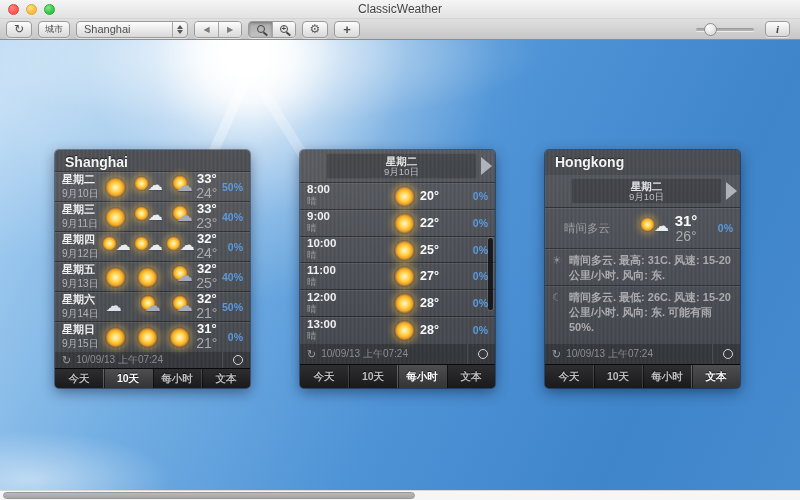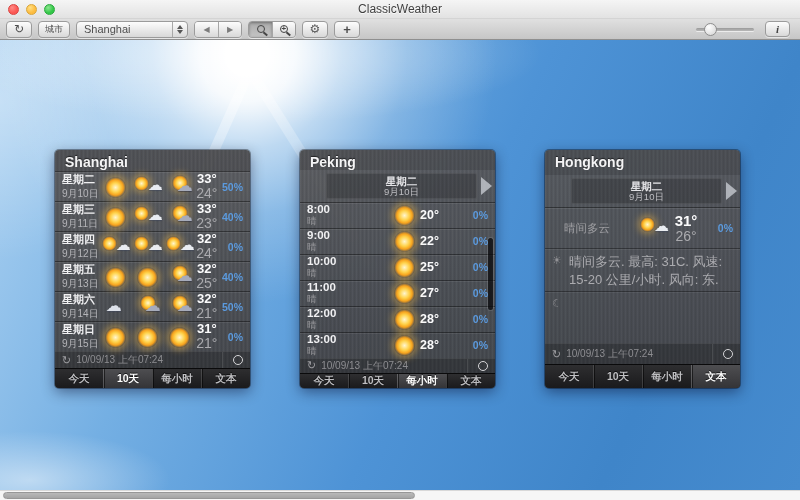--- a/index.html
+++ b/index.html
@@ -101,21 +101,21 @@
   .time { font-size:11.5px; font-weight:bold; color:#f0f0f2; }
   .cond { font-size:9.5px; color:#98989c; }
   .htemp { width:36px; font-size:12.5px; font-weight:bold; color:#fbfbfc; margin-right:2px; }
   .vscroll { position:absolute; right:2px; top:88px; width:5px; height:72px; border-radius:3px; background:rgba(10,10,12,.75); box-shadow:0 0 0 1px rgba(255,255,255,.12); }
 
   
   .current { display:flex; align-items:center; padding:5px 7px; border-top:1px solid rgba(0,0,0,.40); box-shadow:inset 0 1px 0 rgba(255,255,255,.07); }
   .cur-label { flex:1; font-size:11.5px; color:#9d9da1;padding-left:12px; }
   .txtrow { display:flex; gap:4px; padding:4px 7px 2px; border-top:1px solid rgba(0,0,0,.35); box-shadow:inset 0 1px 0 rgba(255,255,255,.06); }
   .bullet { width:13px; font-size:11px; color:#929296; font-family:"DejaVu Sans",sans-serif; flex:none; padding-top:1px; }
-  .txt { font-size:13px; line-height:1.35; color:#ababaf; }
+  .txt { font-size:11px; line-height:1.35; color:#ababaf;font-weight:bold; }
   .filler { flex:1; }
 
   
   .pfooter { height:21px; display:flex; align-items:center; gap:5px; padding:0 7px; background:rgba(0,0,0,.22); border-top:1px solid rgba(255,255,255,.08); color:#8d8d91; font-size:10px; }
   .pf-ref { font-size:11px; font-family:"DejaVu Sans",sans-serif; color:#9a9a9e; }
   .pf-right { margin-left:auto; border-left:1px solid rgba(255,255,255,.10); align-self:stretch; display:flex; align-items:center; padding-left:10px; }
   .circle-btn { width:10px; height:10px; border:1.5px solid #d6d6d8; border-radius:50%; }
 
   
   .ptabs { height:24px; display:flex; background:linear-gradient(180deg,#2e2e30,#1a1a1c); border-top:1px solid rgba(0,0,0,.6); }
@@ -296,21 +296,20 @@
       </div>
       <div class="ptabs">
         <div class="ptab">今天</div>
         <div class="ptab active">10天</div>
         <div class="ptab">每小时</div>
         <div class="ptab">文本</div>
       </div>
     </div>
 
     <div class="panel p2">
-      <div class="ptitle">Peking</div>
       <div class="dayhdr">
         <div class="dh-box">
           <div class="dh-day">星期二</div>
           <div class="dh-date">9月10日</div>
         </div>
         <span class="chev"></span>
       </div>
       <div class="rows">
         <div class="row">
           <div class="timecol">
@@ -400,20 +399,21 @@
             <div class="lo">26°</div>
           </div>
         <div class="pop">0%</div>
       </div>
       <div class="txtrow">
         <span class="bullet">☀</span>
         <span class="txt">晴间多云. 最高: 31C. 风速: 15-20 公里/小时. 风向: 东.</span>
       </div>
       <div class="txtrow">
         <span class="bullet">☾</span>
+        <span class="txt">晴间多云. 最低: 26C. 风速: 15-20 公里/小时. 风向: 东. 可能有雨 50%.</span>
       </div>
       <div class="filler"></div>
       <div class="pfooter">
         <span class="pf-ref">↻</span>
         <span>10/09/13 上午07:24</span>
         <span class="pf-right">
             <span class="circle-btn"></span>
           </span>
       </div>
       <div class="ptabs">

